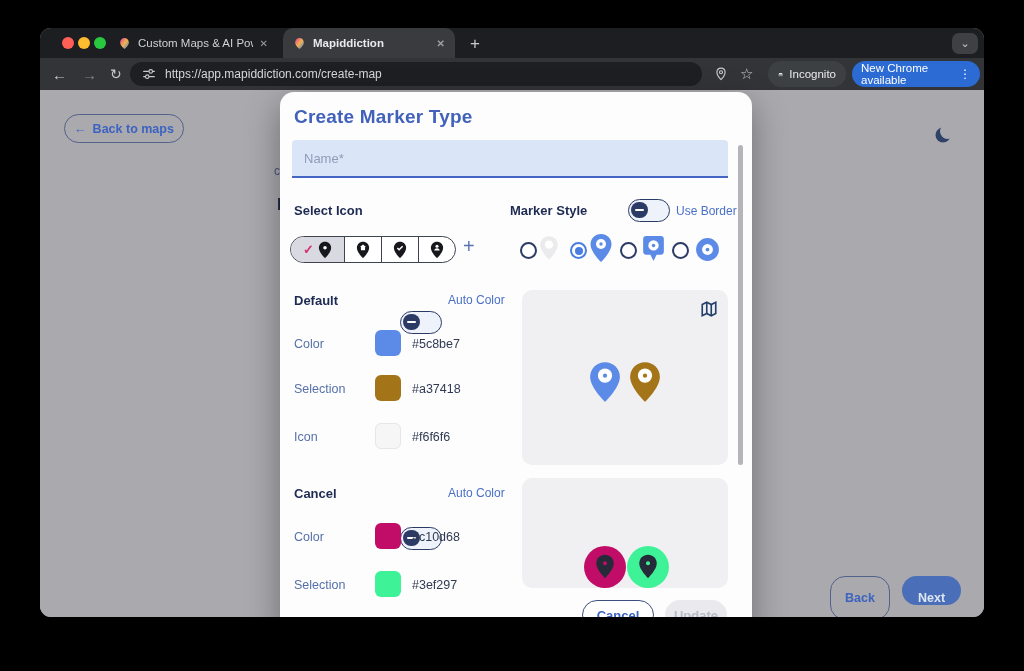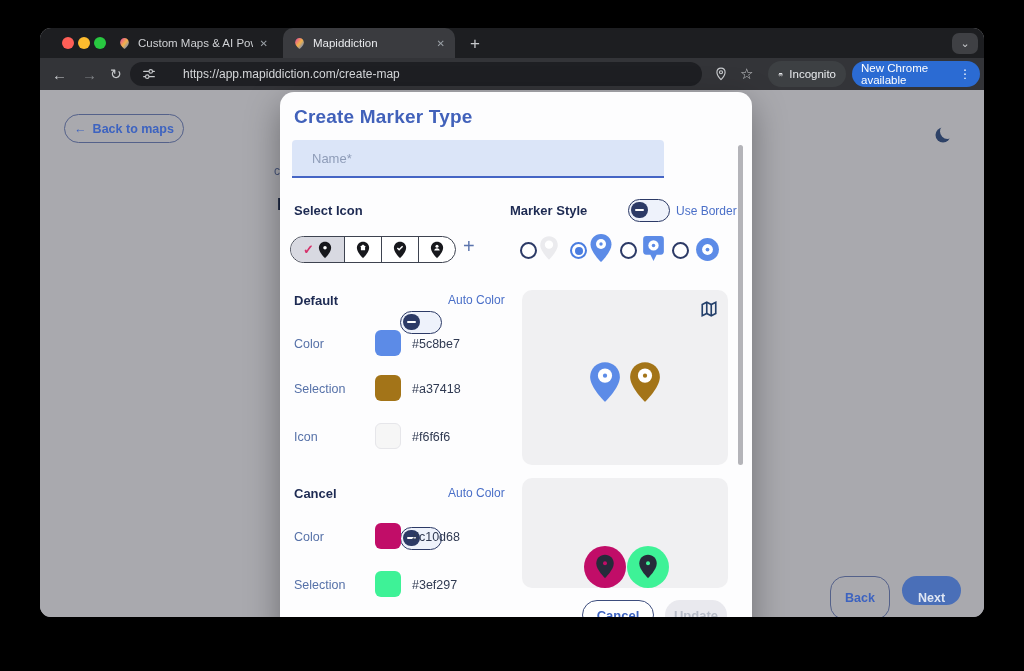--- a/index.html
+++ b/index.html
@@ -8,52 +8,52 @@
 
   
   .window { position:absolute; left:40px; top:28px; width:944px; height:589px;
             border-radius:11px; overflow:hidden; background:#a9a9ae; }
 
   
   .tabstrip { position:absolute; left:0; top:0; width:100%; height:30px; background:#1d1e21; }
   .light { position:absolute; top:9px; width:12px; height:12px; border-radius:50%; }
   .tab { position:absolute; top:0; height:30px; display:flex; align-items:center; gap:7px;
          padding:0 10px; color:#cfd1d4; font-size:11.5px; }
-  .tab.active { background:#3a3b3f; border-radius:10px 10px 0 0; color:#e8eaed; }
+  .tab.active { background:#3a3b3f; border-radius:10px 10px 0 0; color:#e8eaed;font-weight:bold; }
   .tab-title { flex:1; overflow:hidden; white-space:nowrap; }
   .tab-close { font-size:10px; color:#9aa0a6; cursor:default; }
   .newtab-btn { position:absolute; top:5px; width:22px; height:22px; color:#c7c9cc; font-size:17px;
                 display:flex; align-items:center; justify-content:center; border-radius:50%; }
   .chev-btn { position:absolute; width:26px; height:21px; background:#3f4044; border-radius:7px;
               color:#c7c9cc; font-size:11px; display:flex; align-items:center; justify-content:center; }
 
   
   .toolbar { position:absolute; left:0; top:30px; width:100%; height:32px; background:#333438; }
   .navic { position:absolute; top:0; height:32px; display:flex; align-items:center; color:#c7c9cc; font-size:15px; }
   .omnibox { position:absolute; left:90px; top:4px; width:572px; height:24px; background:#1e1f23;
-             border-radius:12px; display:flex; align-items:center; gap:27px; padding:0 12px;
+             border-radius:12px; display:flex; align-items:center; gap:9px; padding:0 12px;
              color:#d5d7da; font-size:12px; }
   .pill { position:absolute; top:3px; height:26px; border-radius:13px; display:flex; align-items:center;
           font-size:11.5px; }
   .incog { left:728px; width:78px; background:#3d4043; color:#e8eaed; gap:6px; padding:0 10px; }
   .newchrome { left:812px; width:128px; background:#2b6bd3; color:#fff; padding:0 9px; justify-content:center; }
 
   
   .content { position:absolute; left:0; top:62px; width:100%; height:527px; background:#a9a9ae; }
   .ghostbtn { border-radius:15px; border:1.5px solid #54618a; color:#3d63c0; font-weight:bold;
               font-size:12.5px; display:flex; align-items:center; justify-content:center; gap:6px; background:transparent; }
   .fillbtn { border-radius:15px; background:#4a6fb8; color:#dfe6f3; font-weight:bold; font-size:12.5px;
              display:flex; align-items:flex-end; justify-content:center; border:none; }
 
   
   .modal { position:absolute; left:240px; top:64px; width:472px; height:545px; background:#fdfdfe;
            border-radius:14px; box-shadow:0 12px 34px rgba(0,0,0,.35); }
   .modal-title { position:absolute; left:14px; top:14px; font-size:19px; color:#4161ba; font-weight:bold; letter-spacing:.2px; }
-  .name-input { position:absolute; left:12px; top:48px; width:372px; height:38px; background:#dbe5f8;
-                border:none; border-bottom:2px solid #4565c5; border-radius:4px 4px 0 0; padding:0 20px;
+  .name-input { position:absolute; left:12px; top:48px; width:436px; height:38px; background:#dbe5f8;
+                border:none; border-bottom:2px solid #4565c5; border-radius:4px 4px 0 0; padding:0 12px;
                 font-size:13px; color:#2c3a66; font-family:"Liberation Sans", sans-serif; outline:none; }
   .name-input::placeholder { color:#8e9cb8; }
   .seclabel { font-size:13px; font-weight:bold; color:#1d2a52; }
   .sublabel { font-size:12.5px; color:#5671a8; }
   .hexval  { font-size:12.5px; color:#303a52; }
   .bluelabel { font-size:12px; color:#4a6fc8; }
   .swatch { position:absolute; width:26px; height:26px; border-radius:6px; }
 
   .toggle { position:relative; width:42px; height:23px; border:1.5px solid #2c3a66; border-radius:12px; background:#eef2fb; }
   .toggle .knob { position:absolute; left:2px; top:1.8px; width:16.5px; height:16.5px; border-radius:50%; background:#2c3a66; }

